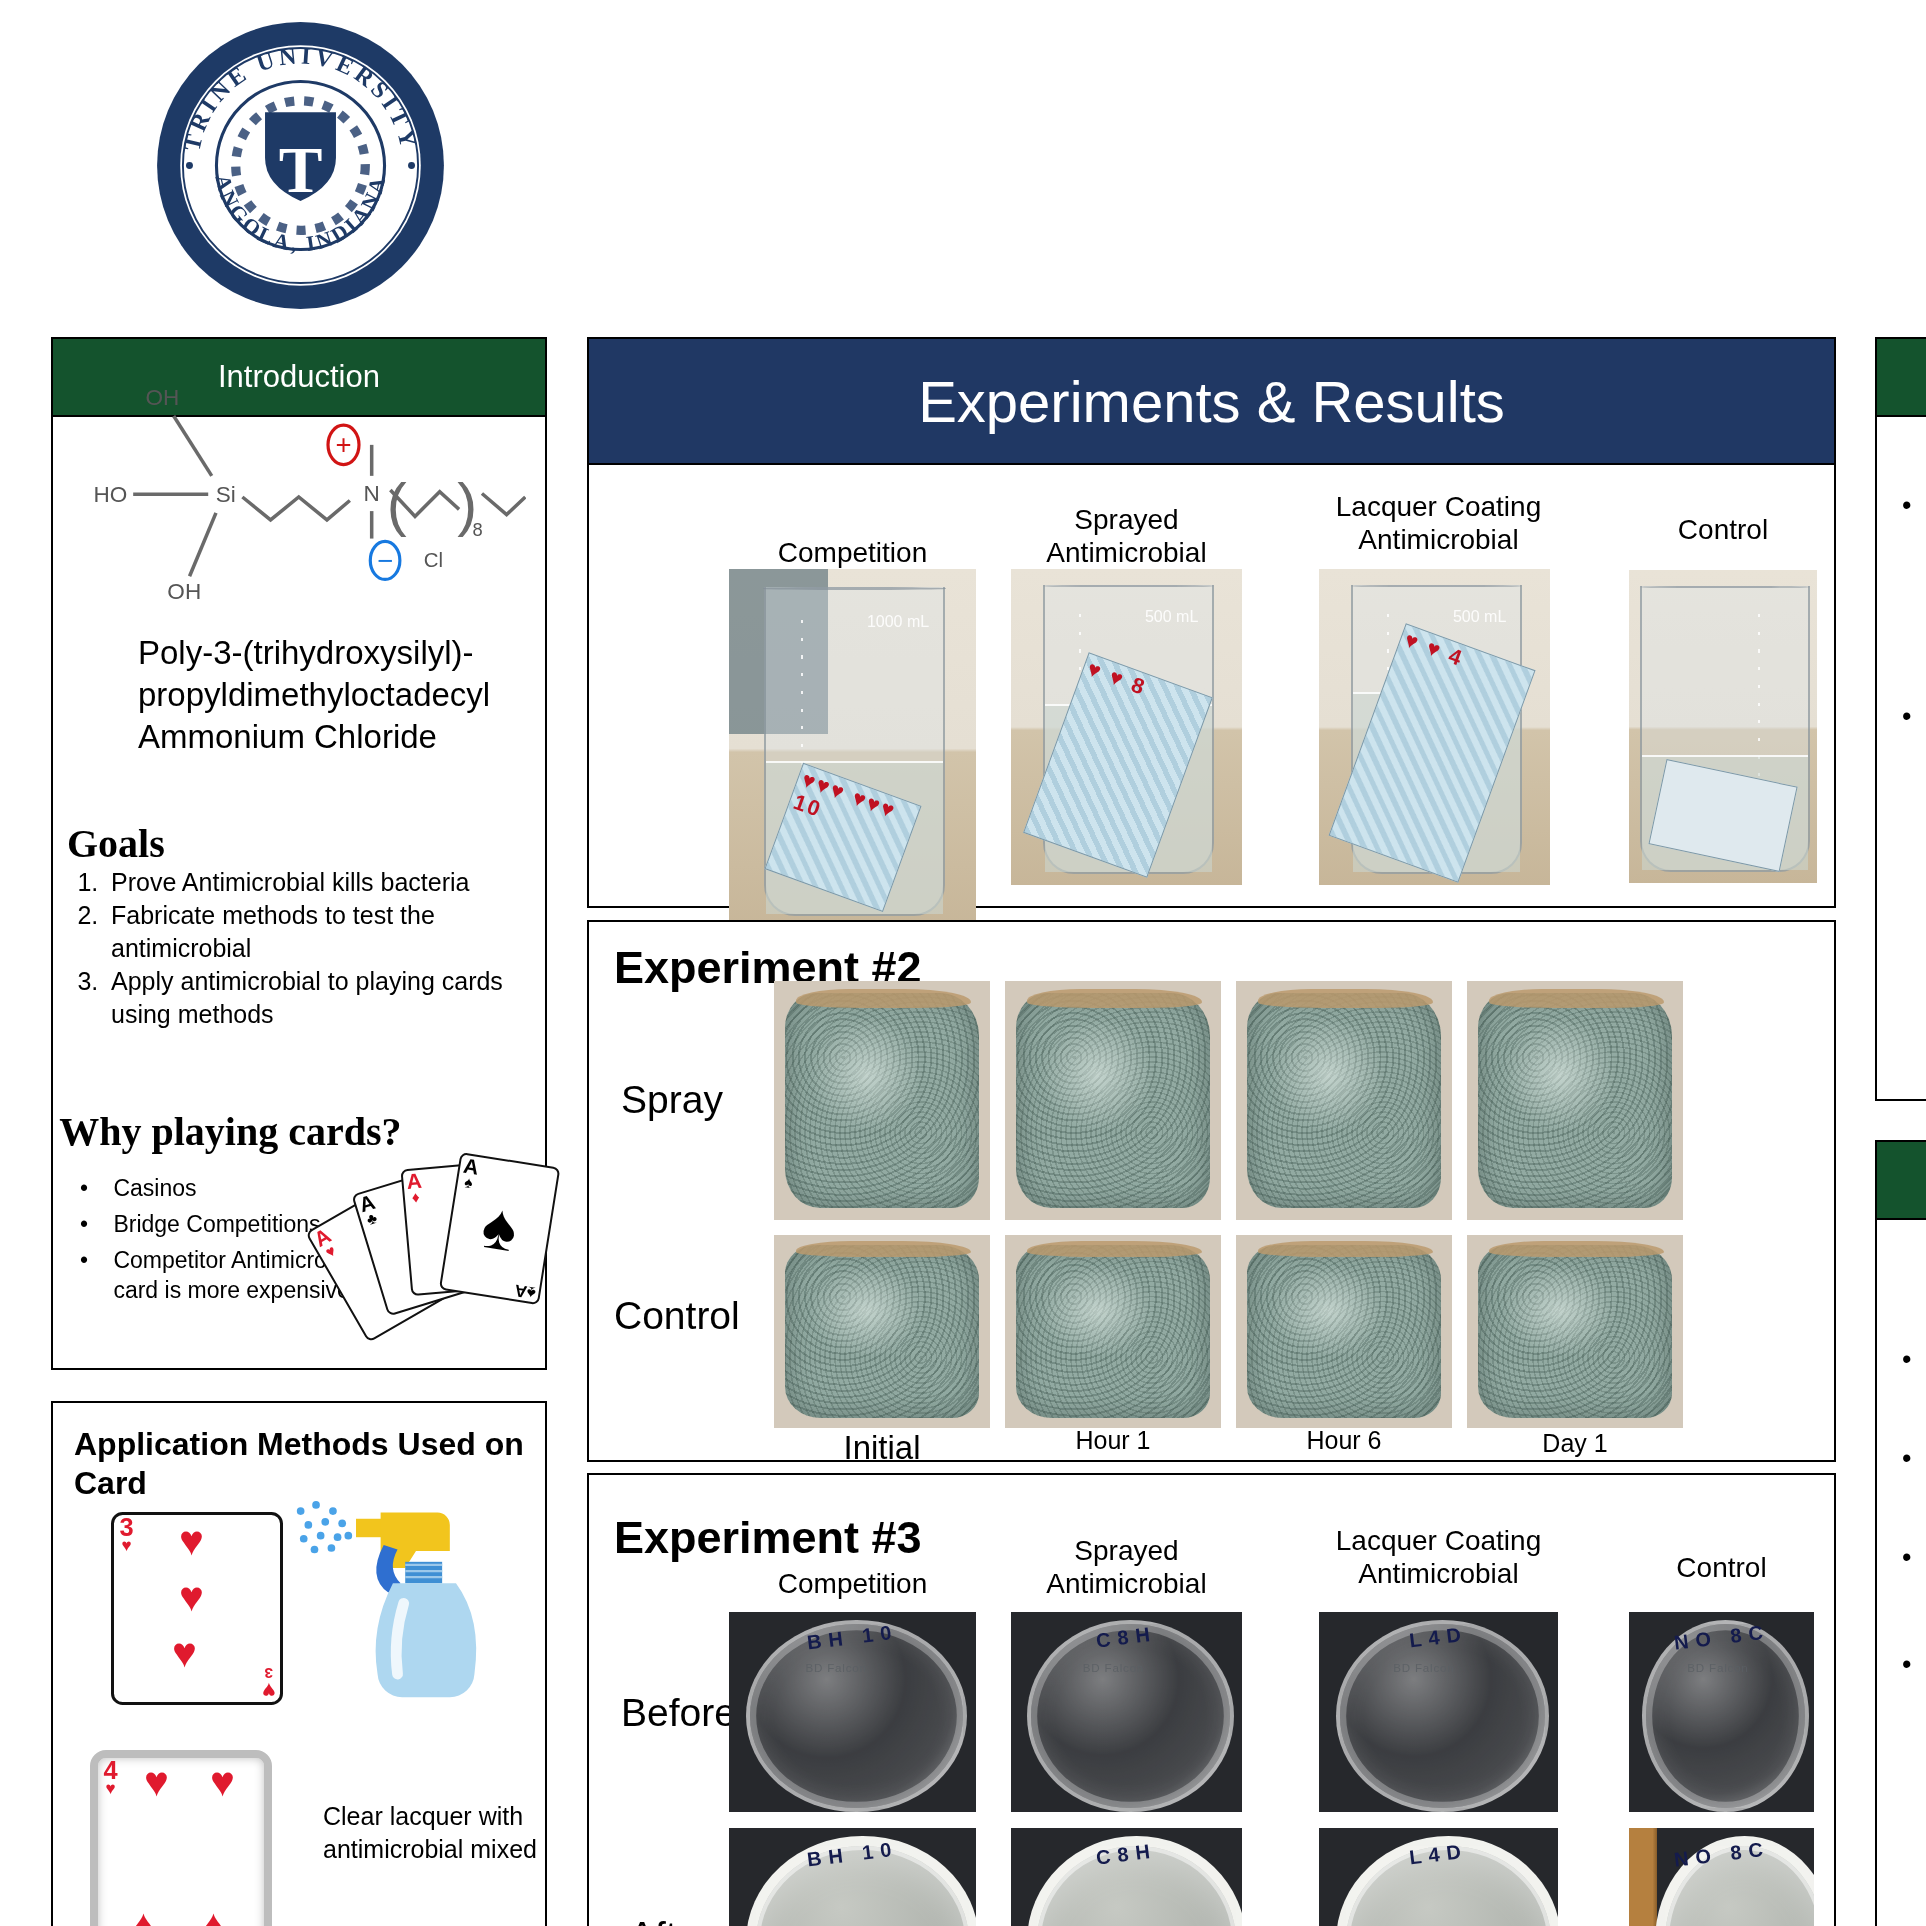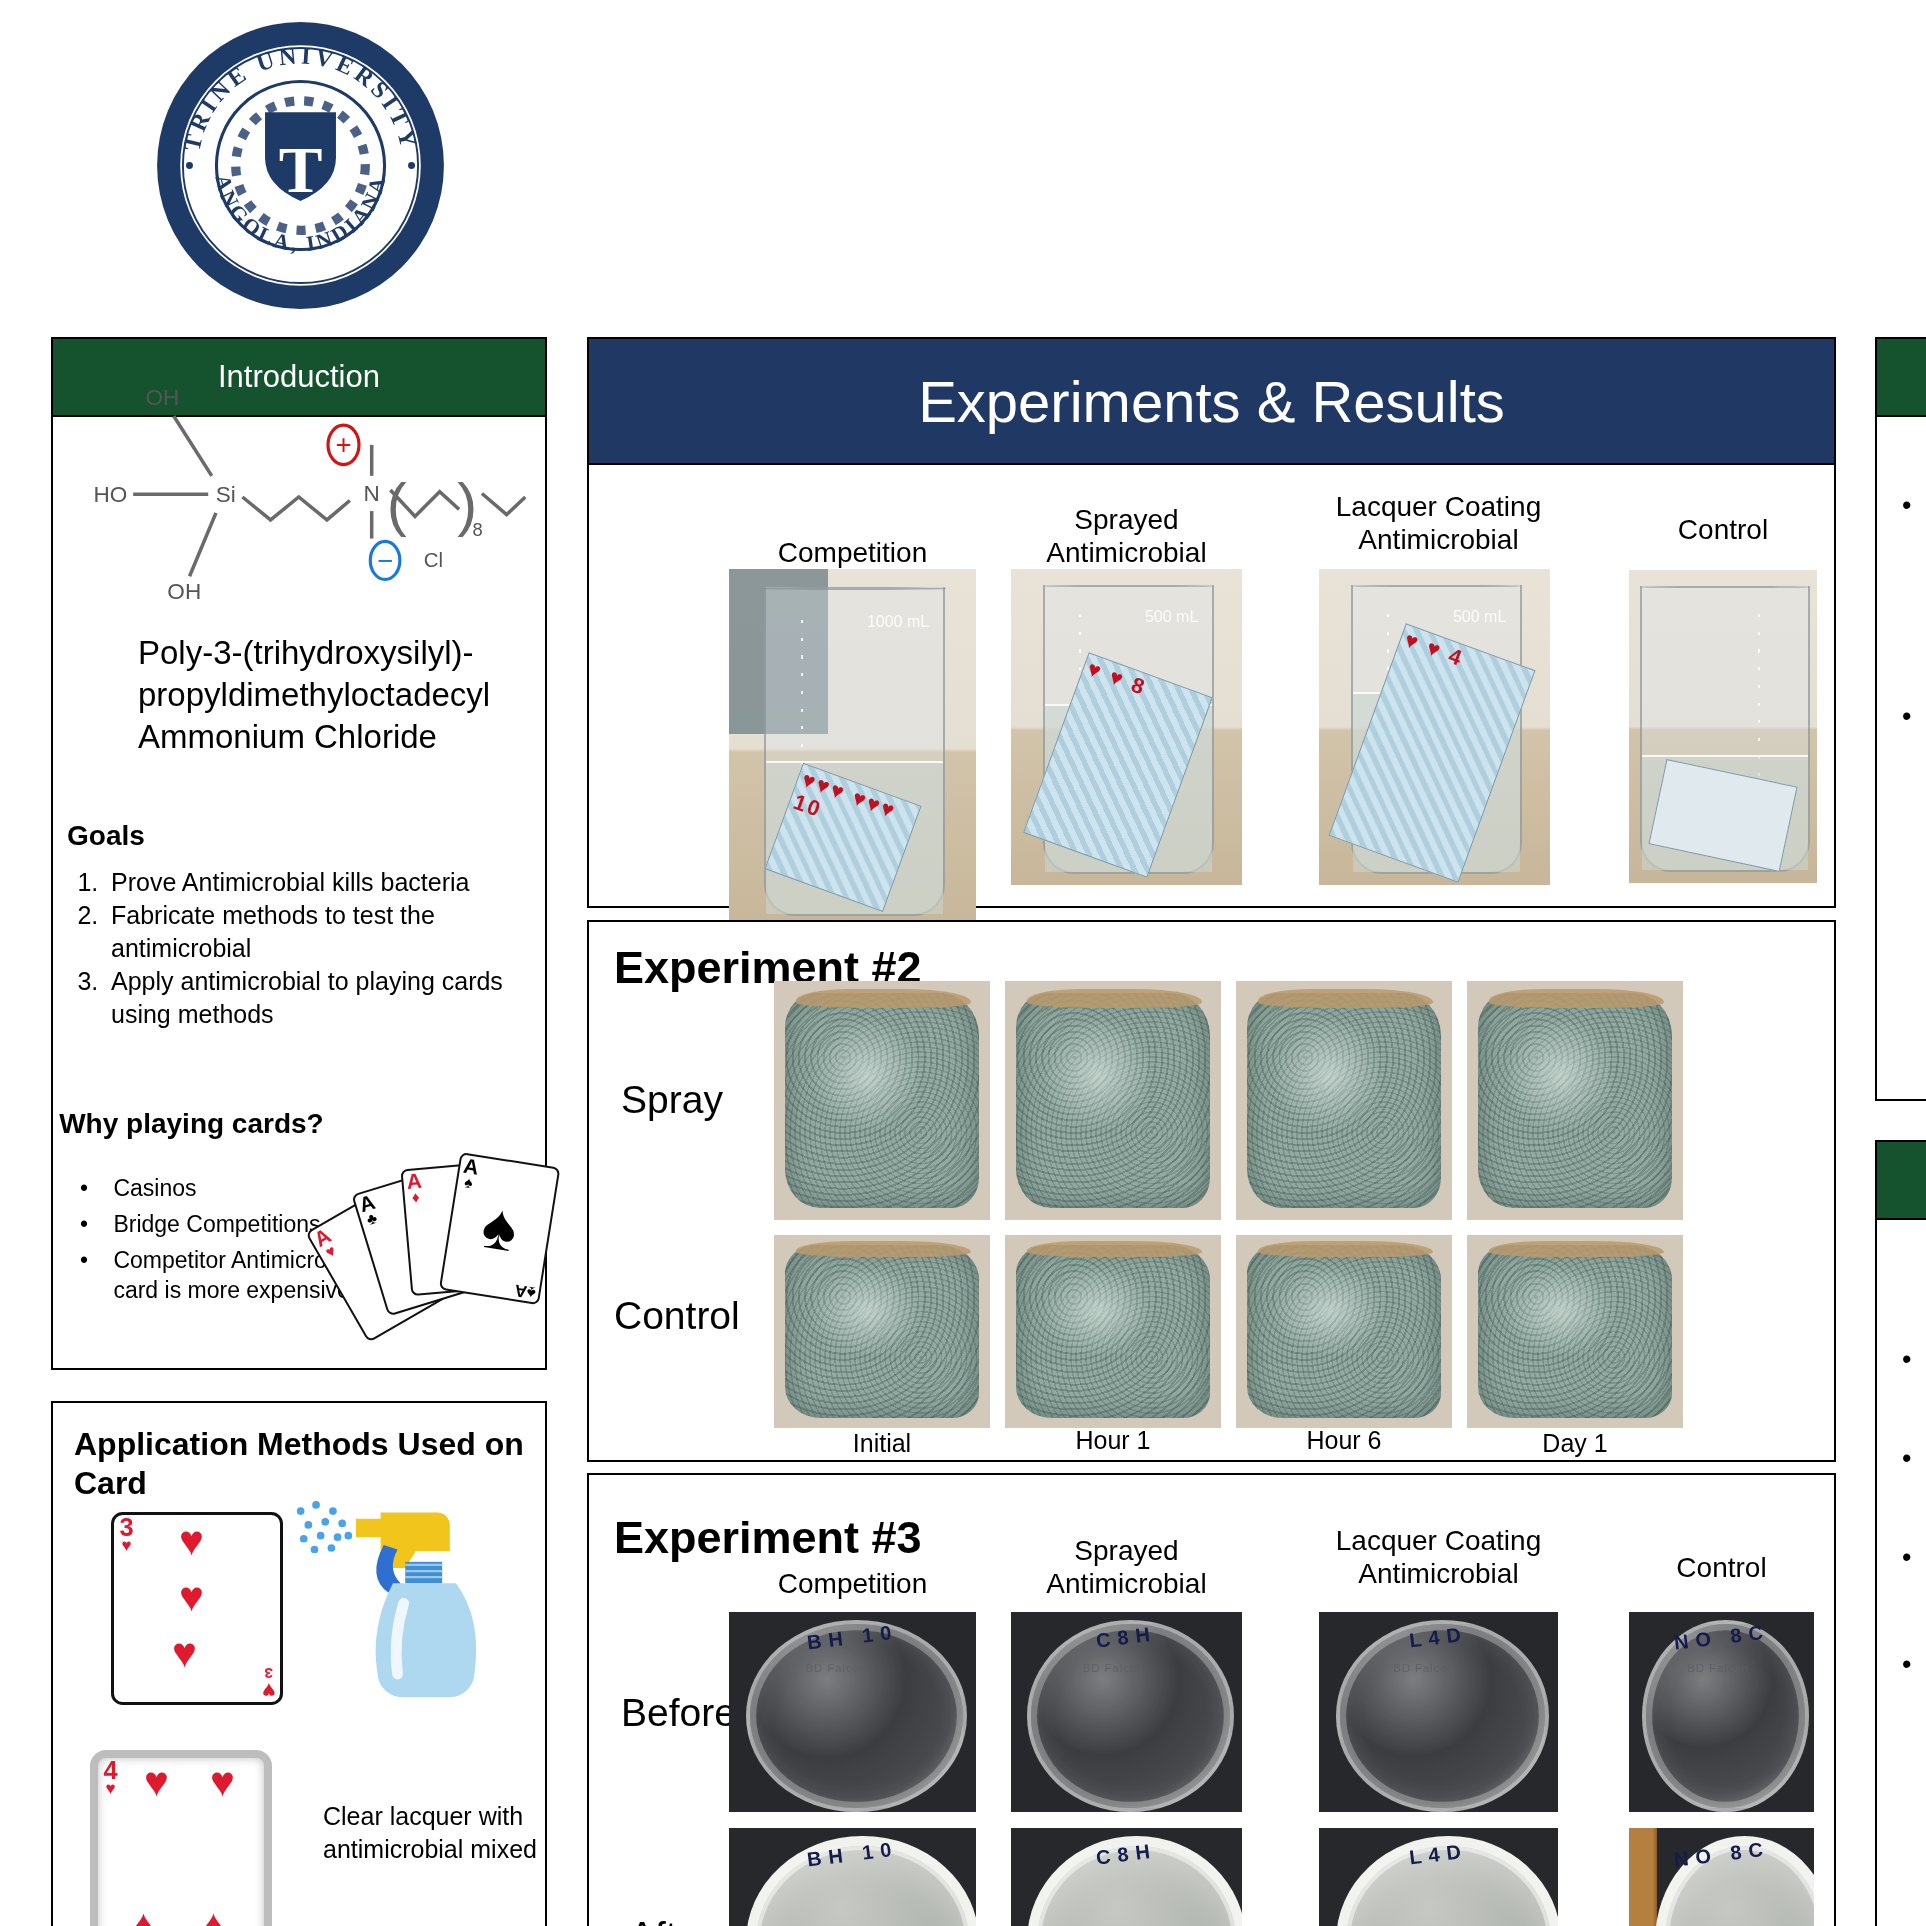--- a/index.html
+++ b/index.html
@@ -25,21 +25,21 @@
   .p-app{left:51px;top:1401px;width:492px;height:647px;}
   .p-exp{left:587px;top:337px;width:1245px;height:567px;}
   .p-exp2{left:587px;top:920px;width:1245px;height:538px;}
   .p-exp3{left:587px;top:1473px;width:1245px;height:575px;}
   .p-disc{left:1875px;top:337px;width:538px;height:760px;}
   .p-next{left:1875px;top:1140px;width:538px;height:908px;}
 
   
   .molecule{position:absolute;left:15.4px;top:31px;}
   .mol-caption{position:absolute;left:85px;top:293px;font-size:33px;line-height:1.28;}
-  .goals-h,.why-h{position:absolute;font-weight:bold;font-size:28px;}
+  .goals-h,.why-h{position:absolute;font-weight:bold;font-size:40px;font-family:Liberation Serif, serif;}
   .goals-h{left:14px;top:481px;}
   .goals-list{position:absolute;left:19px;top:527px;width:443px;font-size:25px;line-height:1.32;
     list-style:none;margin:0;padding:0;counter-reset:g;}
   .goals-list li{counter-increment:g;position:relative;padding-left:39px;}
   .goals-list li::before{content:counter(g) ".";position:absolute;left:5.4px;}
   .why-h{left:6.2px;top:769px;}
   .why-list{position:absolute;left:15.4px;top:834px;width:339px;font-size:23px;line-height:1.32;
     list-style:none;margin:0;padding:0;}
   .why-list li{position:relative;padding-left:45px;margin-bottom:5.4px;}
   .why-list li::before{content:"•";position:absolute;left:11.6px;}
@@ -352,21 +352,21 @@
     <div class="btile" style="left:416px;top:313px;width:216px;height:193px;">
         <div class="bread"></div>
       </div>
     <div class="btile" style="left:647px;top:313px;width:216px;height:193px;">
         <div class="bread"></div>
       </div>
     <div class="btile" style="left:878px;top:313px;width:216px;height:193px;">
         <div class="bread"></div>
       </div>
 
-    <div class="collab" style="left:185px;top:507px;width:216px;font-size:25px;">Initial</div>
+    <div class="collab" style="left:185px;top:507px;width:216px;font-size:33px;">Initial</div>
     <div class="collab" style="left:416px;top:504px;width:216px;font-size:25px;">Hour 1</div>
     <div class="collab" style="left:647px;top:504px;width:216px;font-size:25px;">Hour 6</div>
     <div class="collab" style="left:878px;top:507px;width:216px;font-size:25px;">Day 1</div>
   </div>
 
   <div class="panel p-exp3">
     <div class="exp-title" style="top:37px;">Experiment #3</div>
 
     <div class="collab" style="left:140px;top:92px;width:247px;">Competition</div>
     <div class="collab" style="left:426px;top:59px;width:223px;">Sprayed Antimicrobial</div>

